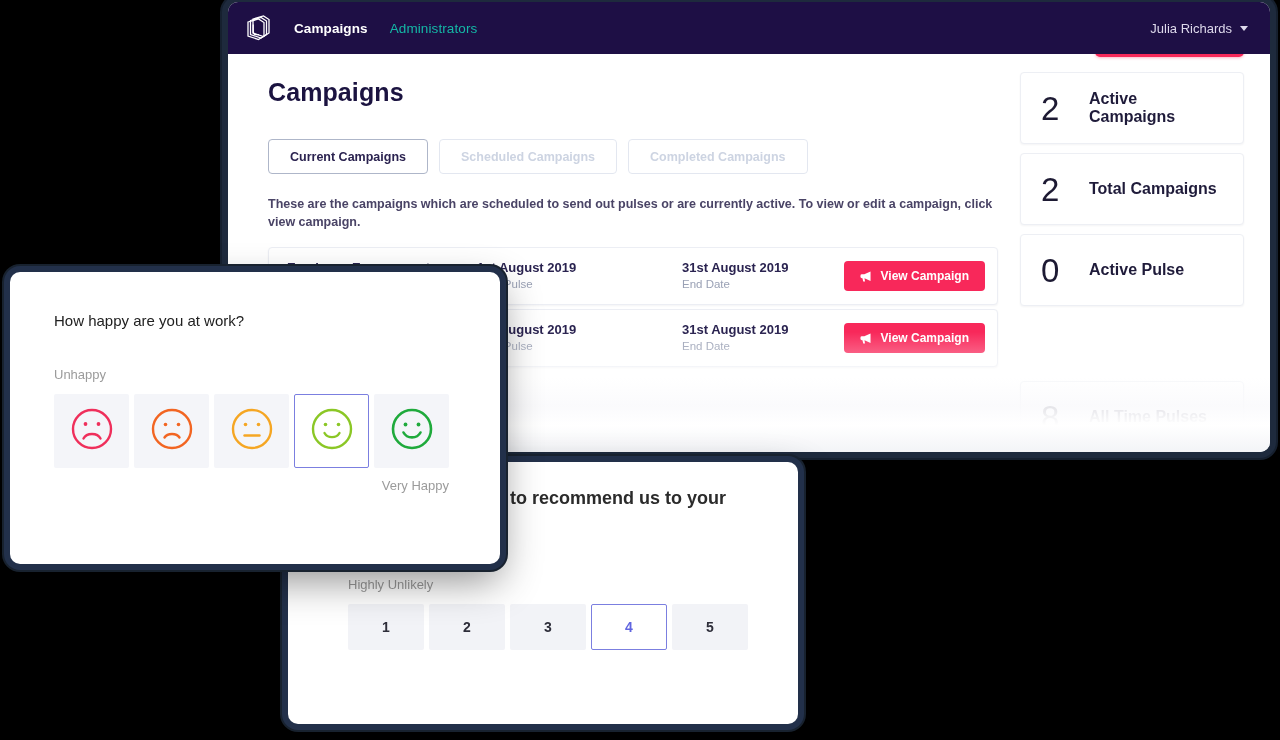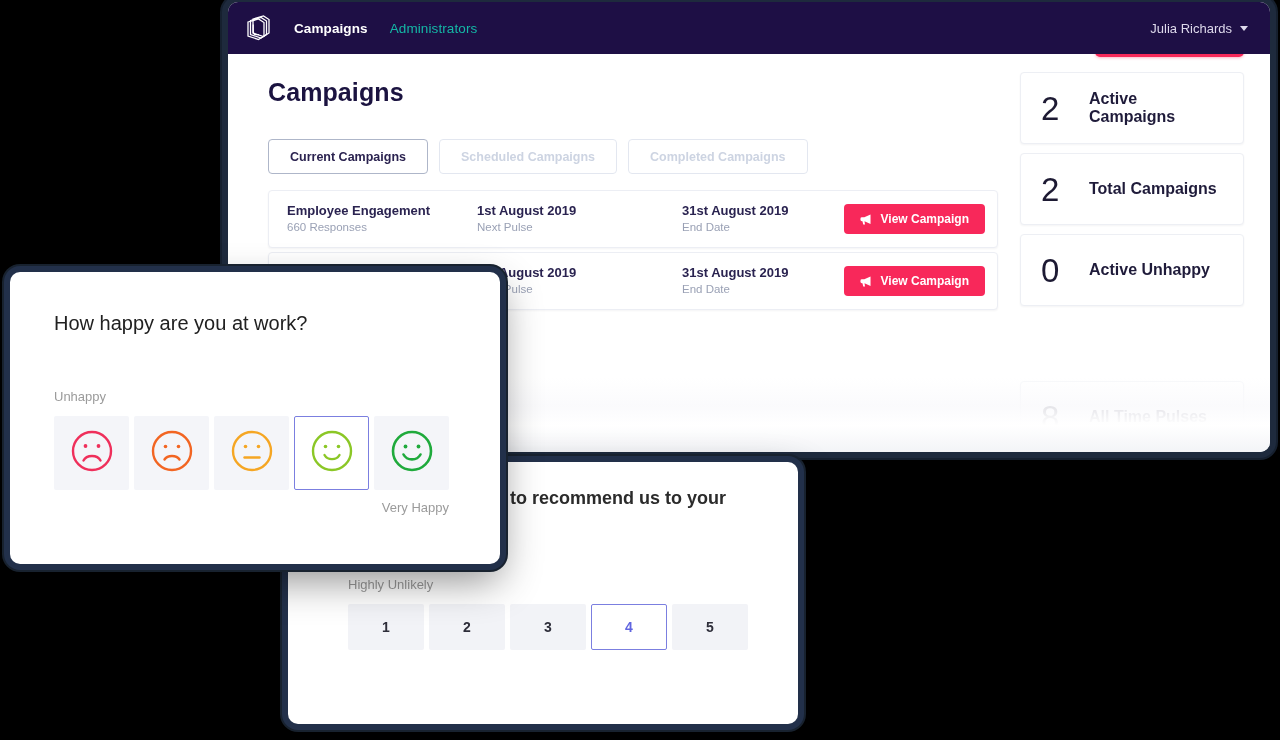--- a/index.html
+++ b/index.html
@@ -99,21 +99,21 @@
   .stat-label{font-size:16px;font-weight:bold;color:#1f1b3a;}
 
   
   #happiness-card{
     position:absolute;left:10px;top:272px;width:490px;height:292px;
     background:#ffffff;border-radius:10px;
     box-shadow:0 0 0 6px #22304a, 0 0 0 8px #18222f, 0 16px 40px rgba(0,0,0,.45);
     padding:40px 34px 0 44px;box-sizing:border-box;z-index:10;
     font-family:"Liberation Sans", sans-serif;
   }
-  #happiness-question{font-size:20px;color:#212121;margin:0 0 54px 0;font-weight:normal;}
+  #happiness-question{font-size:15px;color:#212121;margin:0 0 38px 0;font-weight:normal;}
   .scale-min{font-size:13px;color:#9b9b9b;margin-bottom:12px;}
   .scale-max{font-size:13px;color:#9b9b9b;text-align:right;margin-top:10px;}
   #face-options{display:flex;gap:5px;}
   .face-option{
     width:76px;height:72px;background:#f4f5f9;border:1px solid transparent;
     display:flex;align-items:center;justify-content:center;cursor:pointer;border-radius:2px;
   }
   .face-option.selected{background:#ffffff;border:1px solid #7b7fe0;}
   #happy-max-wrap{width:395px;}
 
@@ -165,20 +165,21 @@
       <div id="page-head">
         <h1 id="page-title">Campaigns</h1>
       </div>
 
       <div id="tabs">
         <div class="tab active">Current Campaigns</div>
         <div class="tab inactive">Scheduled Campaigns</div>
         <div class="tab inactive">Completed Campaigns</div>
       </div>
 
+      <div id="list-description">These are the campaigns which are scheduled to send out pulses or are currently active. To view or edit a campaign, click view campaign.</div>
 
       <div id="campaign-list">
 
         <div class="campaign-row">
           <div class="cell c-name">
             <span class="v">Employee Engagement</span>
             <span class="l">660 Responses</span>
           </div>
           <div class="cell c-next">
             <span class="v">1st August 2019</span>
@@ -228,21 +229,21 @@
       <div class="stat-card">
         <span class="stat-value">2</span>
         <span class="stat-label">Active Campaigns</span>
       </div>
       <div class="stat-card">
         <span class="stat-value">2</span>
         <span class="stat-label">Total Campaigns</span>
       </div>
       <div class="stat-card">
         <span class="stat-value">0</span>
-        <span class="stat-label">Active Unhappy</span>
+        <span class="stat-label">Active Pulse</span>
       </div>
       <div class="stat-card" style="margin-top:75px;">
         <span class="stat-value">8</span>
         <span class="stat-label">All Time Pulses</span>
       </div>
     </div>
 
   </div>
 
   <button id="create-campaign-button">

